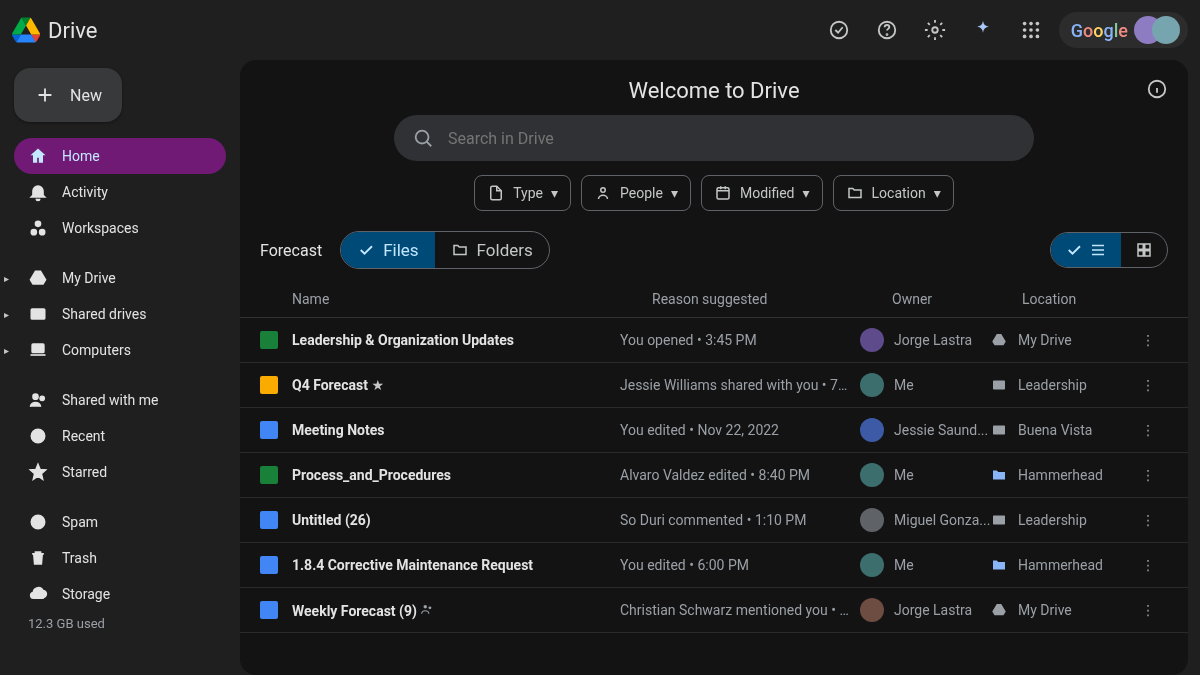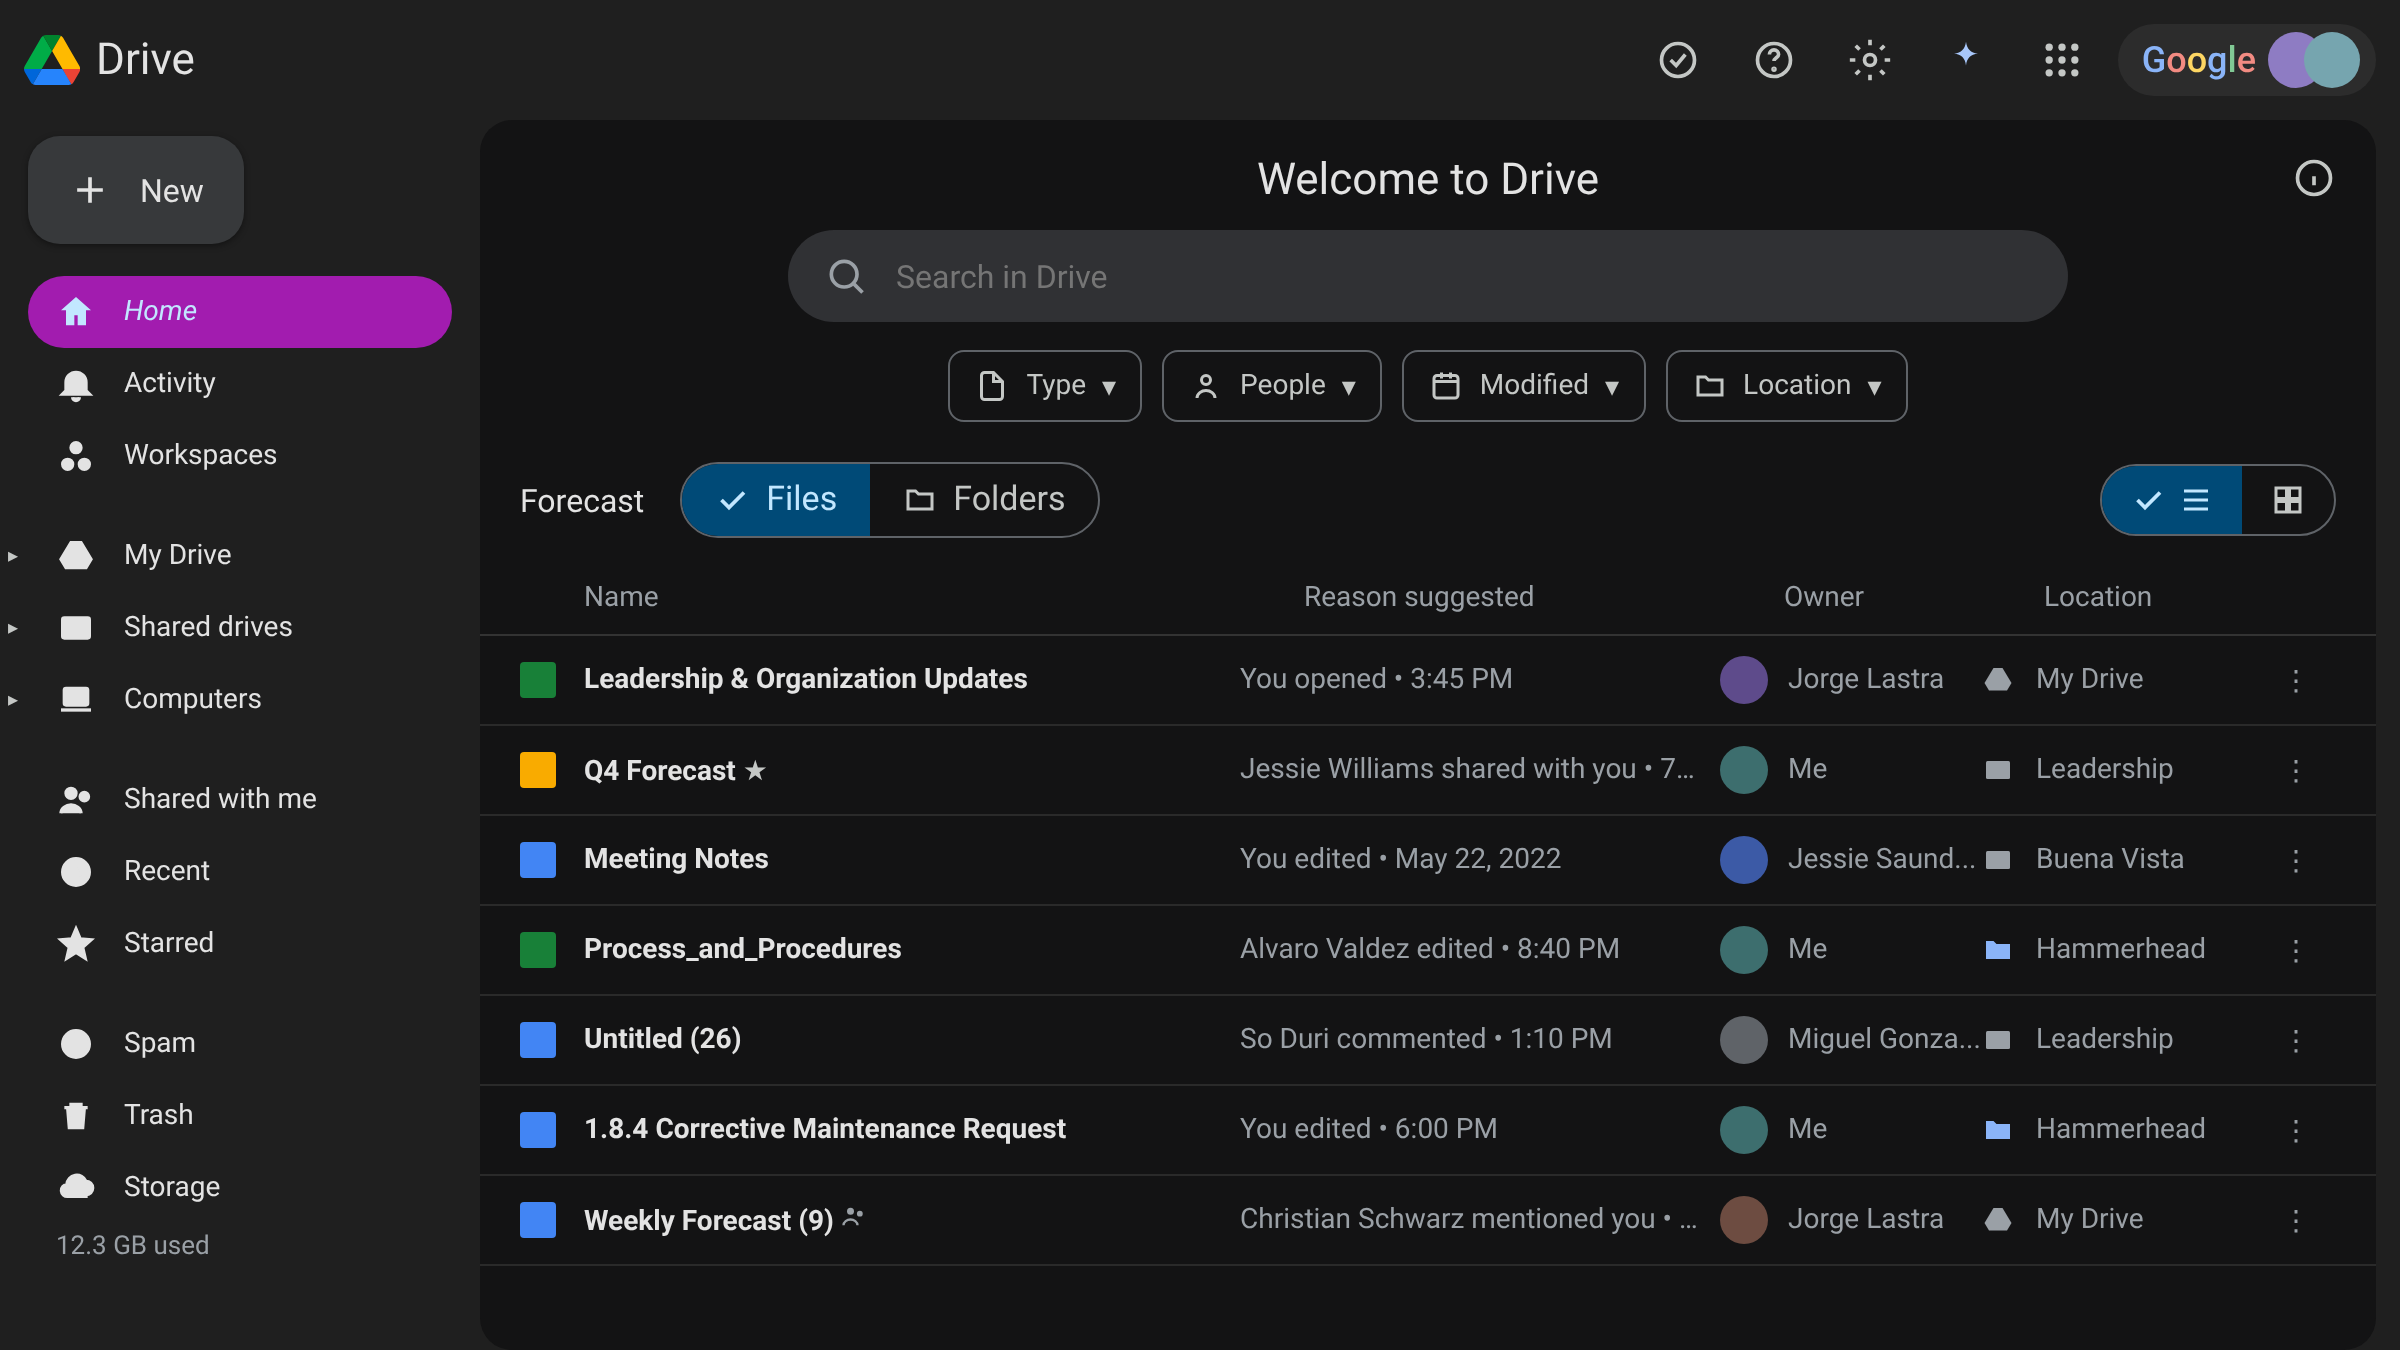--- a/index.html
+++ b/index.html
@@ -16,21 +16,21 @@
 .google-text { font-size: 18px; font-weight: 500; }
 .g-b { color: #8ab4f8; } .g-r { color: #f28b82; } .g-y { color: #fdd663; } .g-g { color: #81c995; }
 .avatar-stack { display: flex; }
 .avatar { width: 28px; height: 28px; border-radius: 50%; background: #8e7cc3; }
 .avatar.a2 { background: #76a5af; margin-left: -10px; }
 .container { display: flex; height: calc(100% - 60px); }
 .sidebar { width: 240px; padding: 8px 14px; }
 .new-btn { background: #37393b; color: #e3e3e3; padding: 16px 20px; border-radius: 16px; display: flex; align-items: center; gap: 14px; width: fit-content; margin-bottom: 16px; cursor: pointer; box-shadow: 0 1px 3px rgba(0,0,0,0.4); }
 .new-btn svg { width: 22px; height: 22px; }
 .nav-item { display: flex; align-items: center; gap: 14px; padding: 8px 14px; border-radius: 20px; font-size: 14px; cursor: pointer; position: relative; }
-.nav-item.active { background: #a21caf; color: #c2e7ff; font-style: italic; }
+.nav-item.active { background: #701a75; color: #c2e7ff; }
 .nav-item .expand { position: absolute; left: -10px; color: #c4c7c5; font-size: 10px; }
 .nav-item svg { width: 20px; height: 20px; fill: currentColor; flex-shrink: 0; }
 .nav-group-spacer { height: 14px; }
 .storage-text { font-size: 13px; color: #9aa0a6; padding: 4px 14px; }
 .main { flex: 1; padding: 0 12px 0 0; }
 .main-panel { background: #131314; border-radius: 16px; height: 100%; overflow: hidden; position: relative; }
 .welcome-row { display: flex; align-items: center; justify-content: center; padding: 18px 0 12px; position: relative; }
 .welcome-title { font-size: 22px; color: #e3e3e3; }
 .info-icon { position: absolute; right: 20px; color: #c4c7c5; cursor: pointer; }
 .search-bar { background: #303134; border-radius: 24px; width: 640px; margin: 0 auto 14px; display: flex; align-items: center; padding: 12px 18px; gap: 14px; }
@@ -356,21 +356,21 @@
               </svg>
       <span>Leadership</span>
     </div>
     <div class="menu-cell">⋮</div>
   </div>
           <div class="table-row">
     <div class="file-name-cell">
       <div class="file-icon icon-docs"></div>
       <span><b>Meeting Notes</b></span>
     </div>
-    <div class="reason-cell">You edited • May 22, 2022</div>
+    <div class="reason-cell">You edited • Nov 22, 2022</div>
     <div class="owner-cell">
       <div class="owner-avatar av-blue"></div>
       <span>Jessie Saund...</span>
     </div>
     <div class="location-cell">
       <svg class="loc-icon" viewBox="0 0 24 24" fill="currentColor">
                 <rect x="4" y="6" width="16" height="12" rx="1"></rect>
               </svg>
       <span>Buena Vista</span>
     </div>

